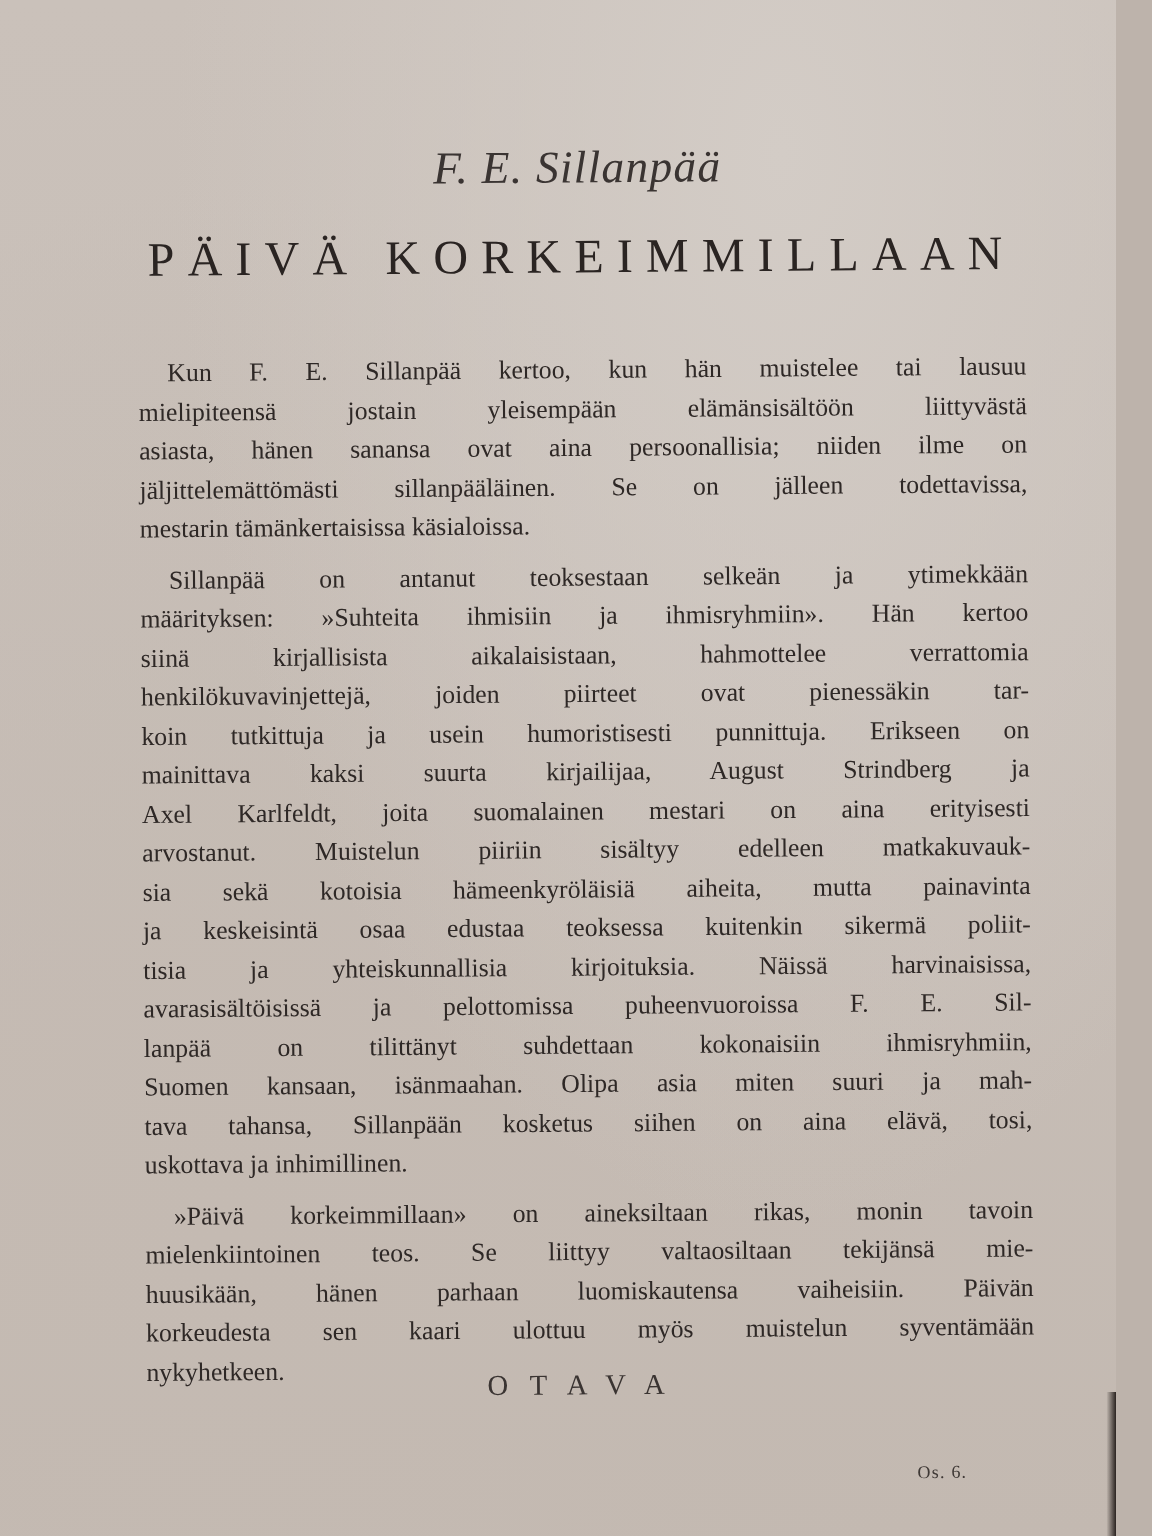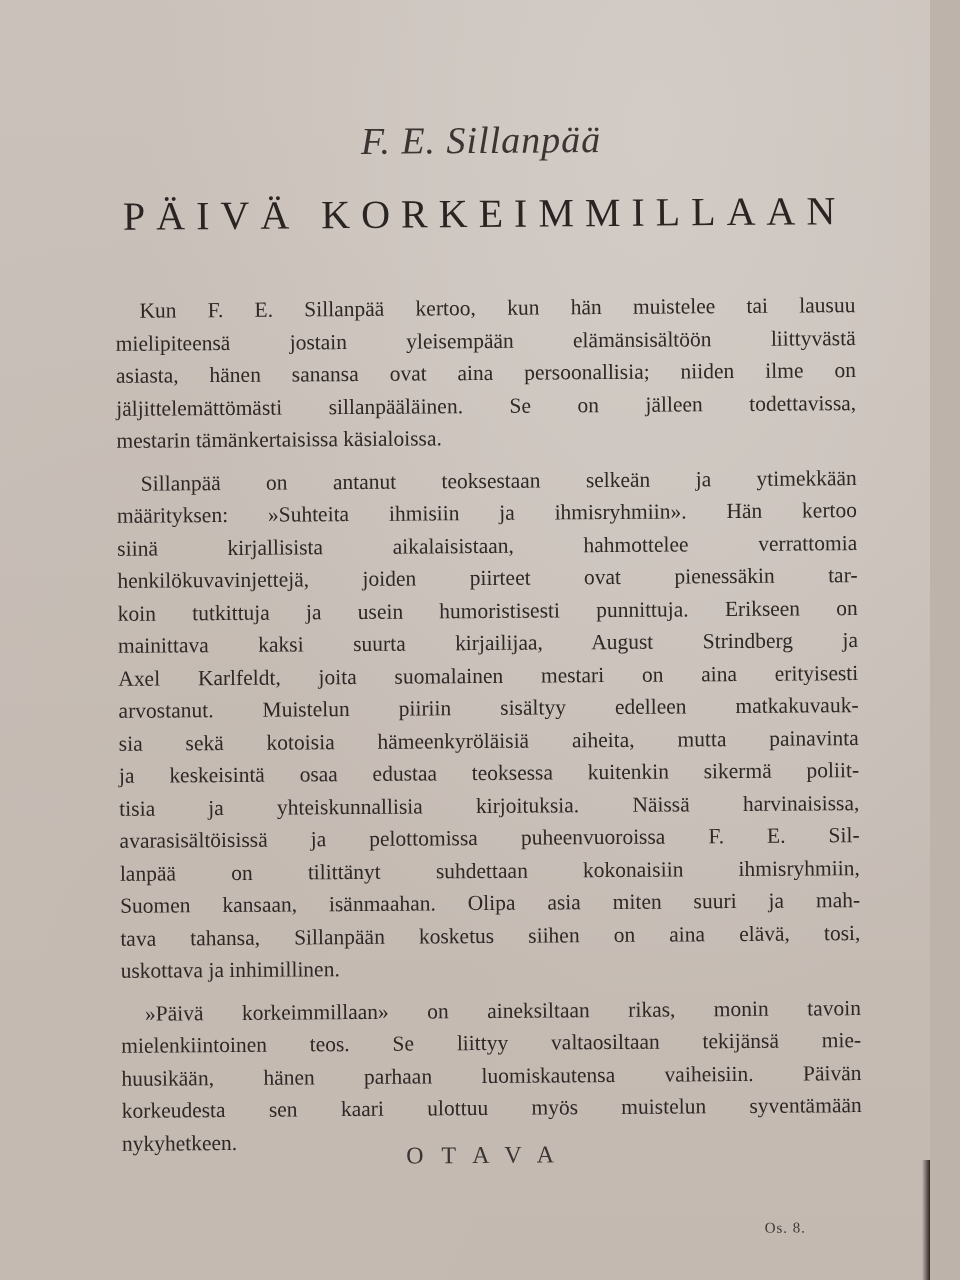--- a/index.html
+++ b/index.html
@@ -157,17 +157,17 @@
         <span class="line">mielenkiintoinen teos. Se liittyy valtaosiltaan tekijänsä mie-</span>
         <span class="line">huusikään, hänen parhaan luomiskautensa vaiheisiin. Päivän</span>
         <span class="line">korkeudesta sen kaari ulottuu myös muistelun syventämään</span>
         <span class="line last">nykyhetkeen.</span>
       </div>
 
     </div>
 
     <div class="publisher">OTAVA</div>
 
-    <div class="signature">Os. 8.</div>
+    <div class="signature">Os. 6.</div>
 
   </div>
   <div class="spine-shadow"></div>
 </div>
 
 </body></html>

